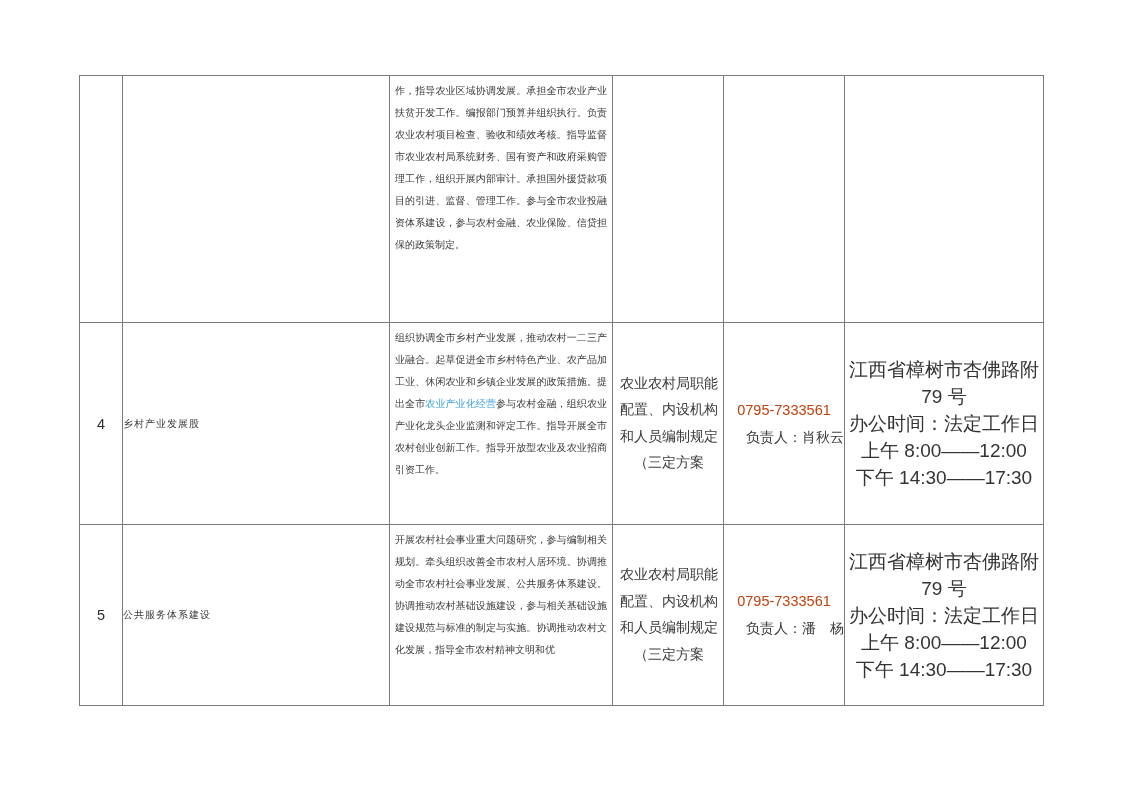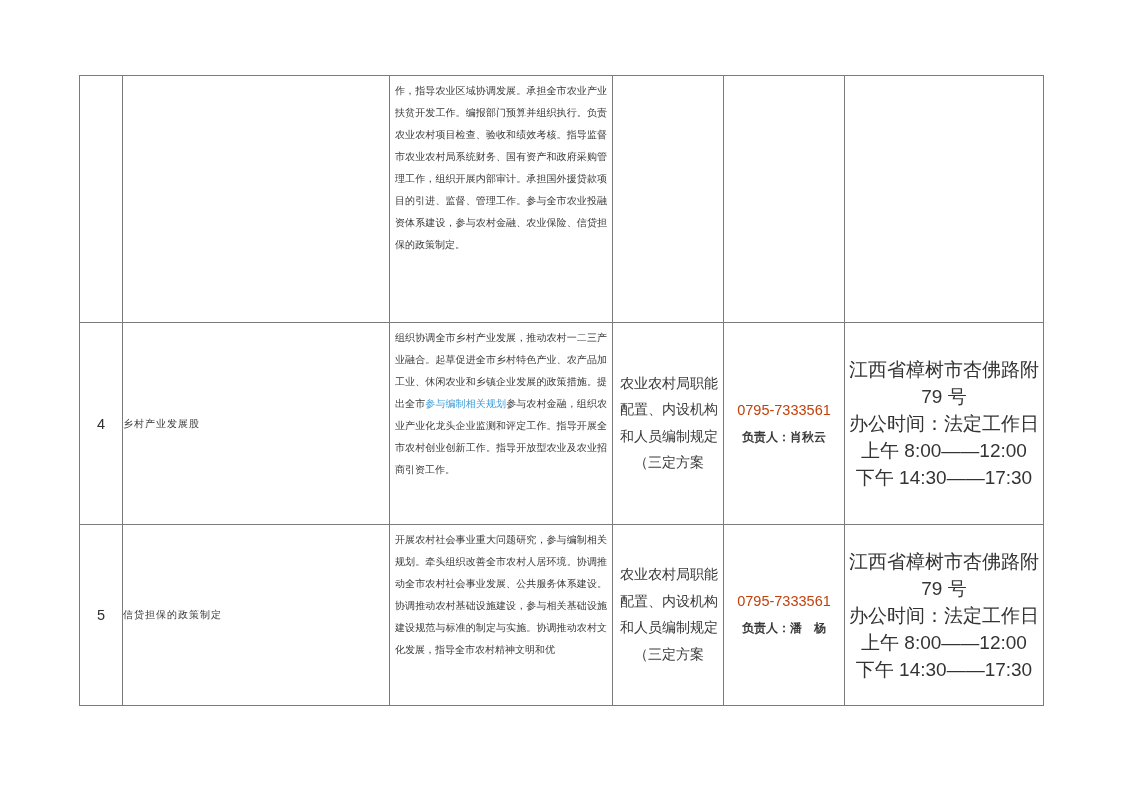--- a/index.html
+++ b/index.html
@@ -56,24 +56,23 @@
   }
   .phone-line {
     text-align: center;
     font-family: "Liberation Sans", sans-serif;
     font-weight: 400;
     font-size: 14.5px;
     line-height: 27px;
     color: #c2410c;
   }
   .contact-line {
-    text-align: center;
-    font-size: 12px;
+    text-align: right;
+    font-size: 14px;
     line-height: 27px;
-    font-weight: bold;
   }
   .addr-line {
     text-align: center;
     
     font-family: "Liberation Sans", serif;
     font-size: 19px;
     line-height: 27px;
     color: #333333;
   }
   a.doc-link {
@@ -123,21 +122,21 @@
     </tr>
 
     <tr class="row-four">
       <td>
         <div class="num">4</div>
       </td>
       <td>
         <div class="dept">乡村产业发展股</div>
       </td>
       <td class="duties-cell">
-        <div class="desc"><span>组织协调全市乡村产业发展，推动农村一二三产业融合。起草促进全市乡村特色产业、农产品加工业、休闲农业和乡镇企业发展的政策措施。提出全市</span><a class="doc-link">参与编制相关规划</a><span>参与农村金融，组织农业产业化龙头企业监测和评定工作。指导开展全市农村创业创新工作。指导开放型农业及农业招商引资工作。</span></div>
+        <div class="desc"><span>组织协调全市乡村产业发展，推动农村一二三产业融合。起草促进全市乡村特色产业、农产品加工业、休闲农业和乡镇企业发展的政策措施。提出全市</span><a class="doc-link">农业产业化经营</a><span>参与农村金融，组织农业产业化龙头企业监测和评定工作。指导开展全市农村创业创新工作。指导开放型农业及农业招商引资工作。</span></div>
       </td>
       <td>
         <div class="reg">农业农村局职能配置、内设机构和人员编制规定（三定方案</div>
       </td>
       <td>
         <div class="phone-line">0795-7333561</div>
         <div class="contact-line">负责人：肖秋云</div>
       </td>
       <td>
         <div class="addr-line">江西省樟树市杏佛路附 79 号</div>
@@ -145,21 +144,21 @@
         <div class="addr-line">上午 8:00——12:00</div>
         <div class="addr-line">下午 14:30——17:30</div>
       </td>
     </tr>
 
     <tr class="row-five">
       <td>
         <div class="num">5</div>
       </td>
       <td>
-        <div class="dept">信贷担保的政策制定</div>
+        <div class="dept">公共服务体系建设</div>
       </td>
       <td class="duties-cell">
         <div class="desc">开展农村社会事业重大问题研究，参与编制相关规划。牵头组织改善全市农村人居环境。协调推动全市农村社会事业发展、公共服务体系建设。协调推动农村基础设施建设，参与相关基础设施建设规范与标准的制定与实施。协调推动农村文化发展，指导全市农村精神文明和优</div>
       </td>
       <td>
         <div class="reg">农业农村局职能配置、内设机构和人员编制规定（三定方案</div>
       </td>
       <td>
         <div class="phone-line">0795-7333561</div>
         <div class="contact-line">负责人：潘　杨</div>

